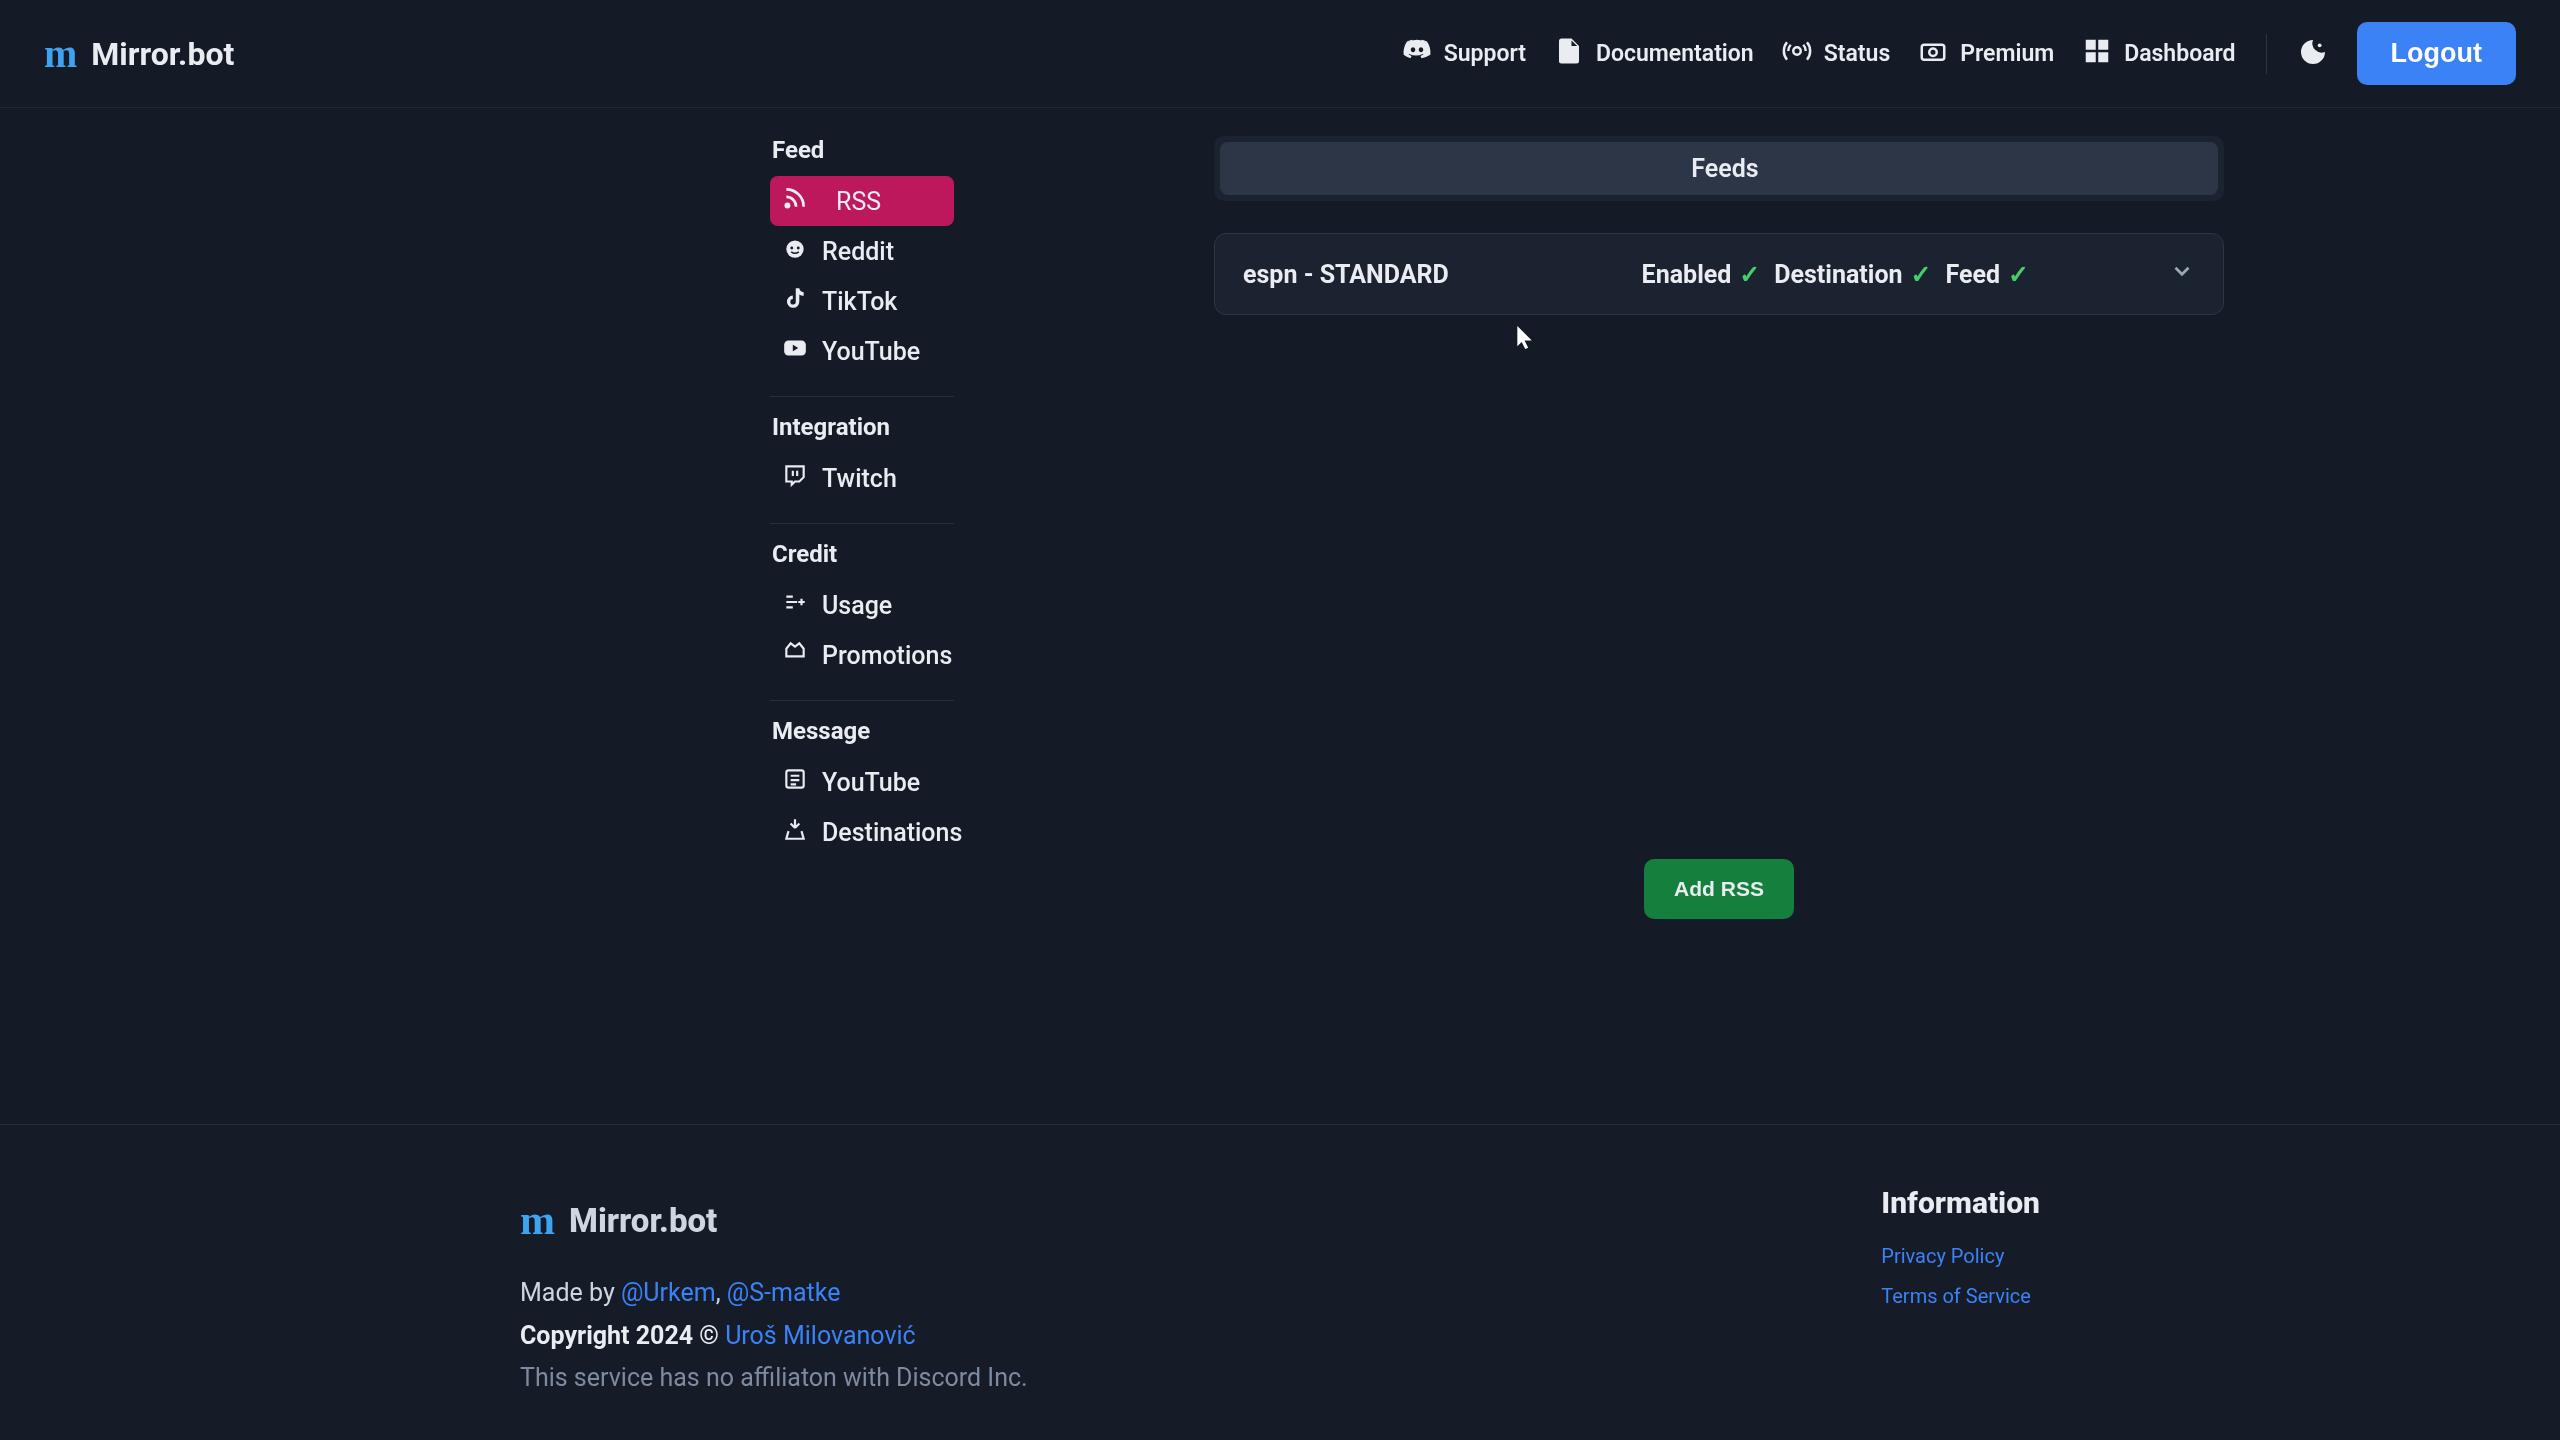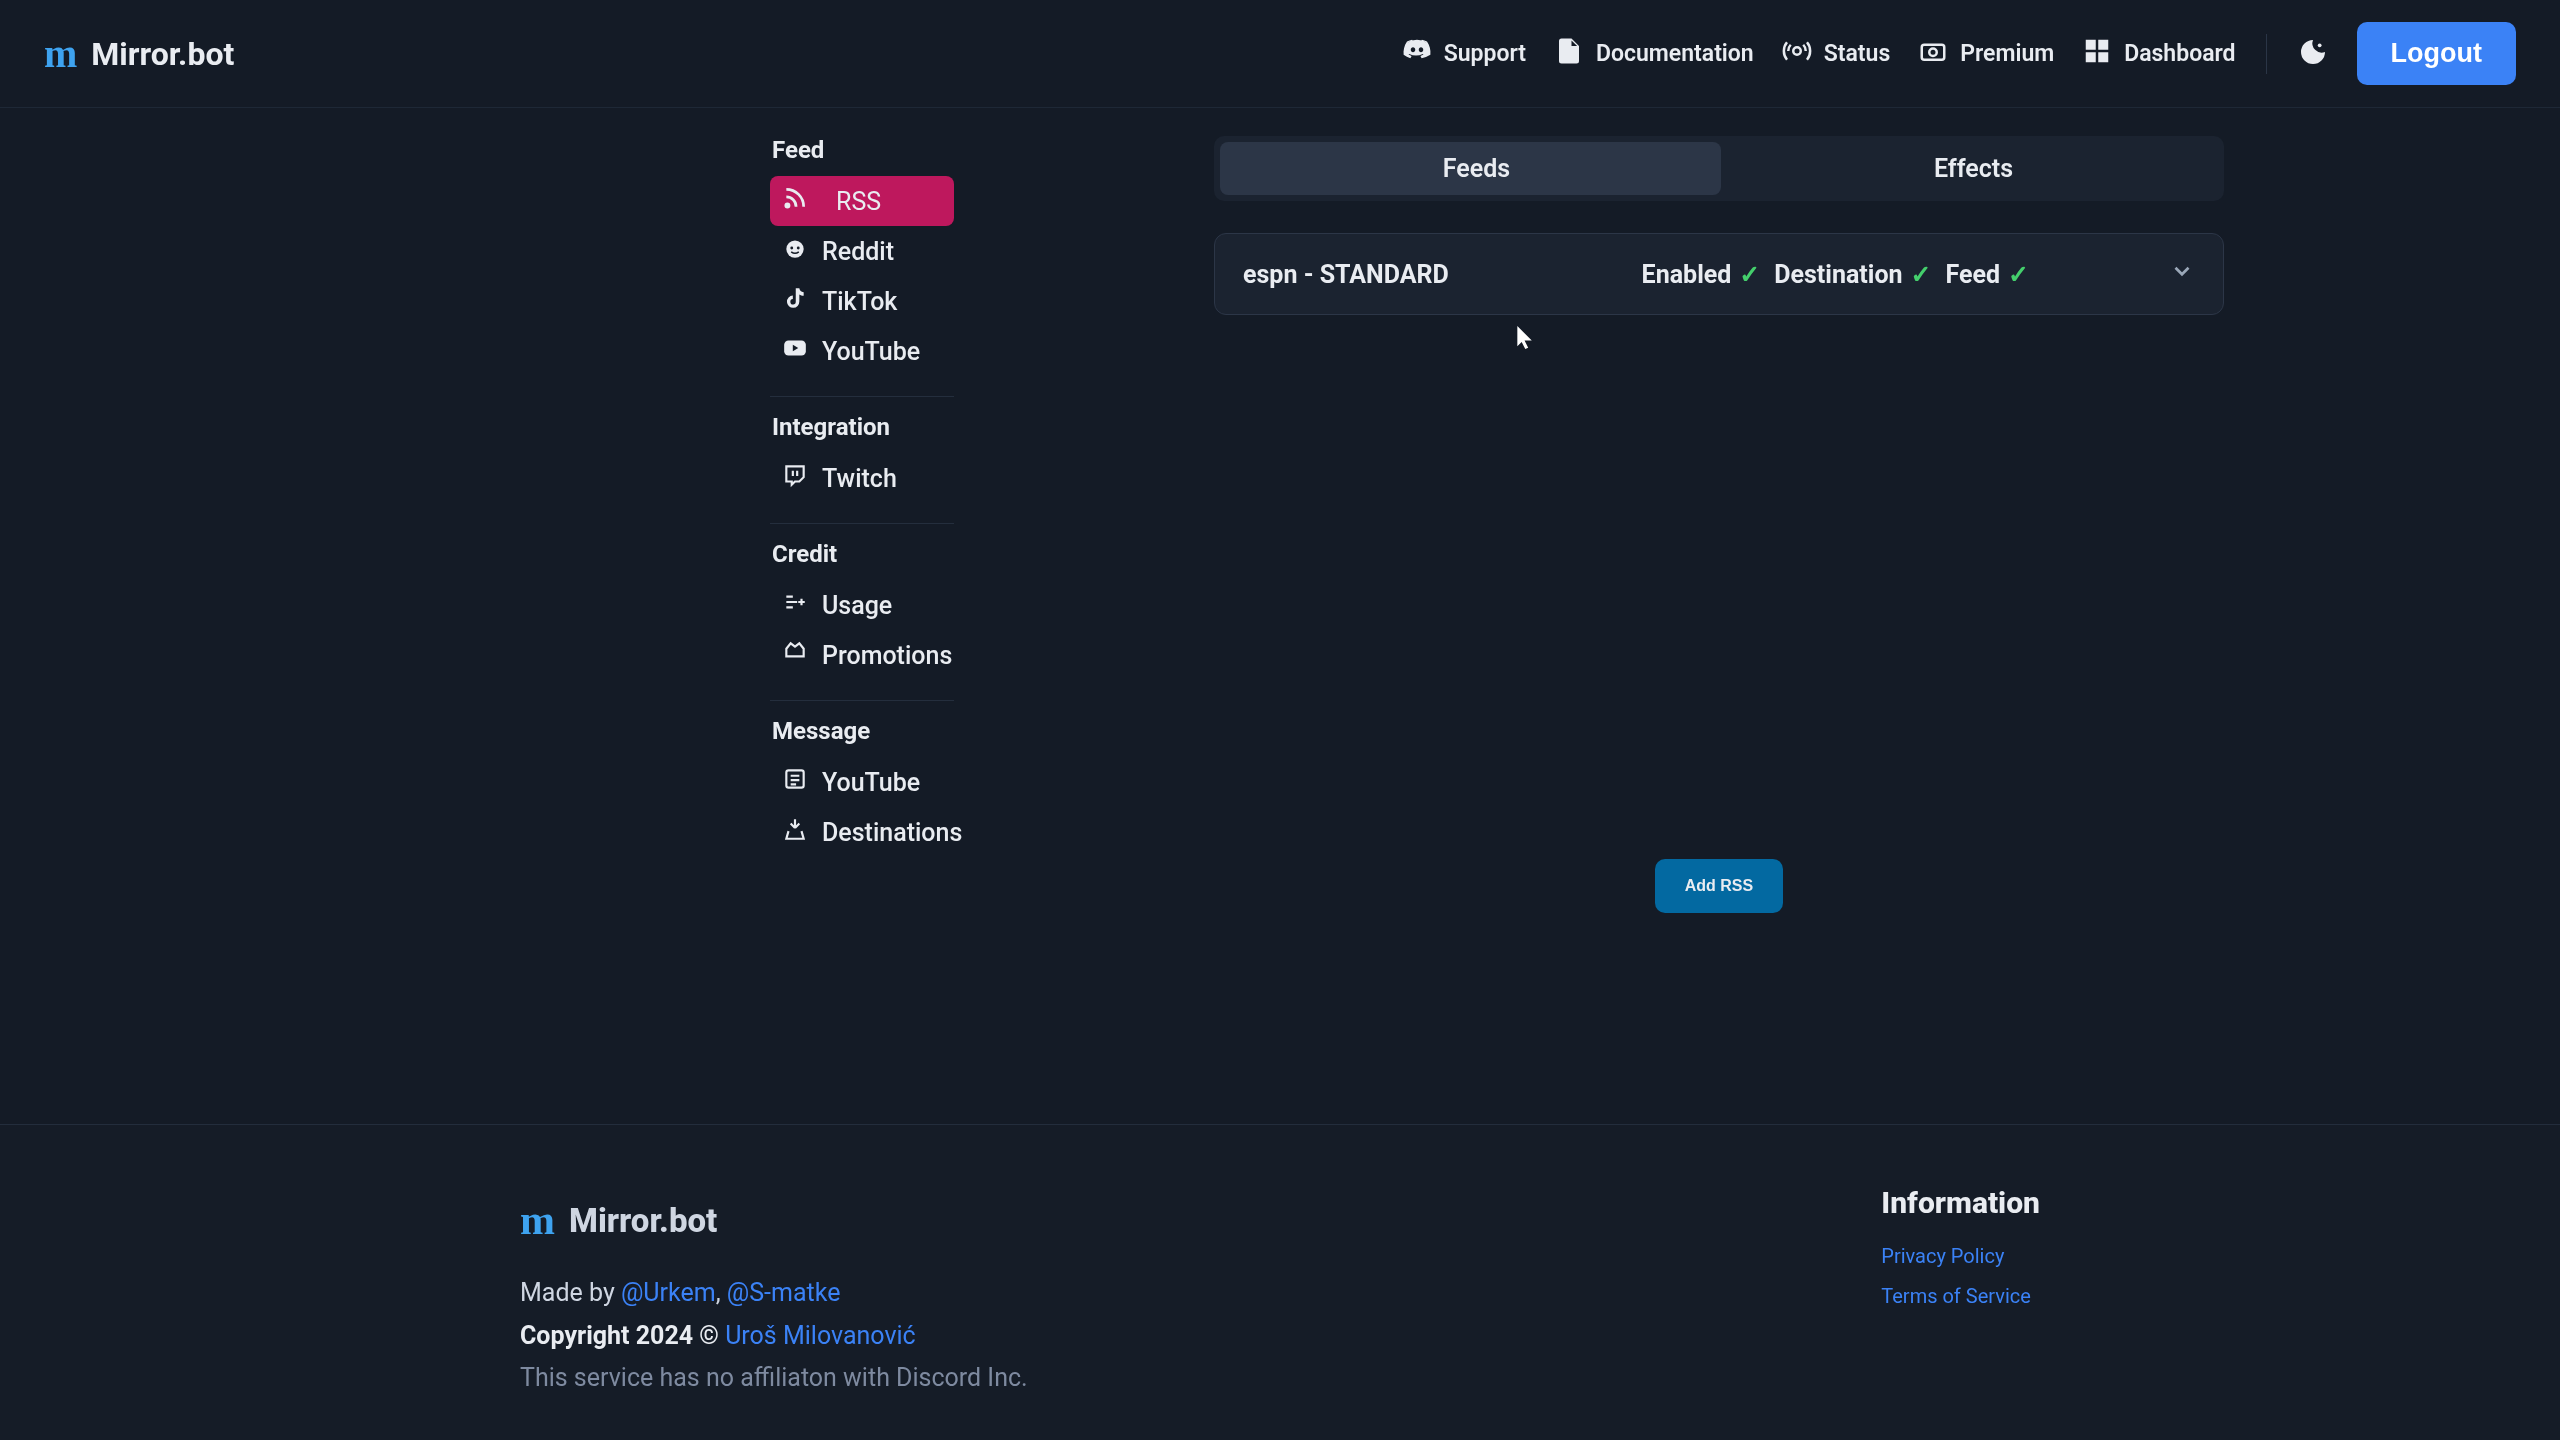--- a/index.html
+++ b/index.html
@@ -169,26 +169,26 @@
   padding-left: 140px;
   color: #9aa7b8;
 }
 .chevron svg { width: 26px; height: 26px; }
 .add-btn-wrap {
   display: flex;
   justify-content: center;
   margin-top: 544px;
 }
 .btn-secondary {
-  background: #0369a1;
+  background: #15803d;
   border: none;
   color: #e9ecf1;
   border-radius: 10px;
   padding: 18px 30px;
-  font-size: 16px;
+  font-size: 21px;
   font-weight: 600;
   cursor: pointer;
 }
 
 
 .cursor-dot {
   position: absolute;
   left: 1516px;
   top: 326px;
   pointer-events: none;
@@ -377,21 +377,20 @@
                 <path d="M12 3v8m0 0l4-4m-4 4L8 7M6 14l-2 7h16l-2-7"></path>
               </svg></span>
           <span>Destinations</span>
         </div>
       </div>
     </div>
 
     <div class="main">
       <div class="segment">
         <div class="segment-btn active">Feeds</div>
-        <div class="segment-btn">Effects</div>
       </div>
 
       <div class="feed-row">
         <span class="feed-title">espn - STANDARD</span>
         <span class="feed-spacer"></span>
         <span class="feed-chip">
           <span>Enabled</span>
           <span class="check">✓</span>
         </span>
         <span class="feed-chip">

